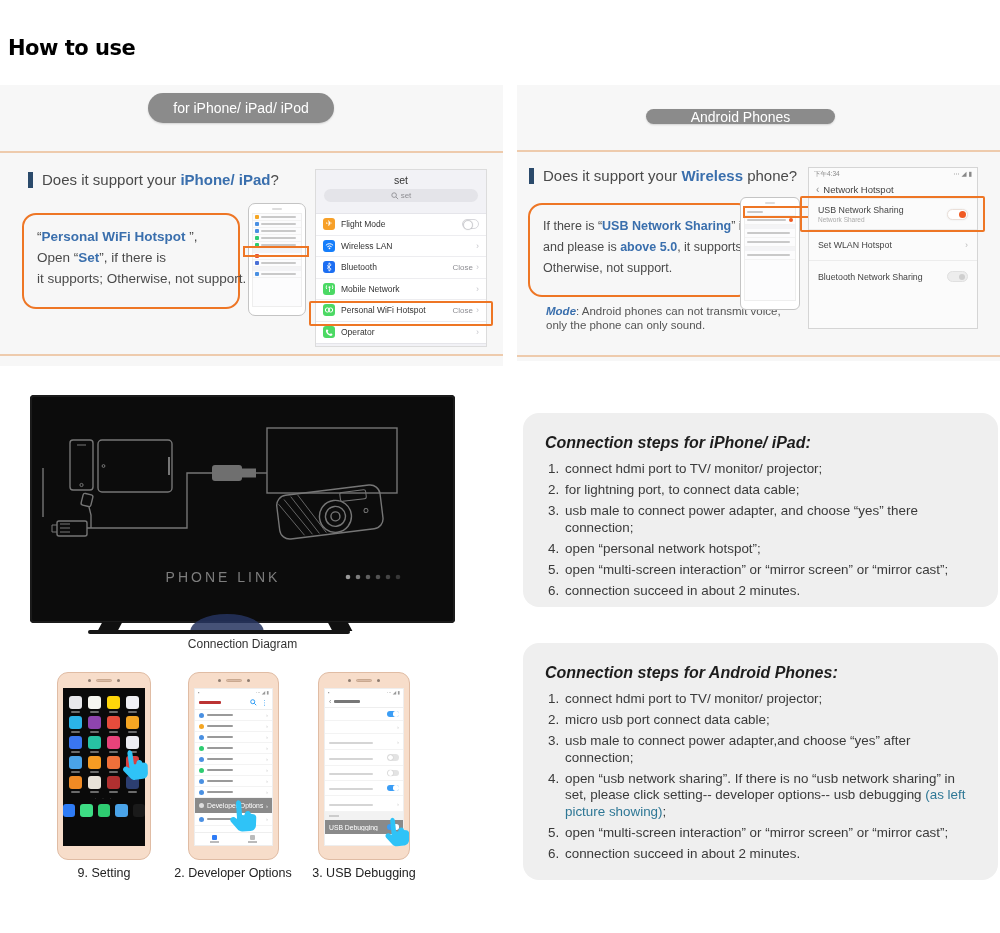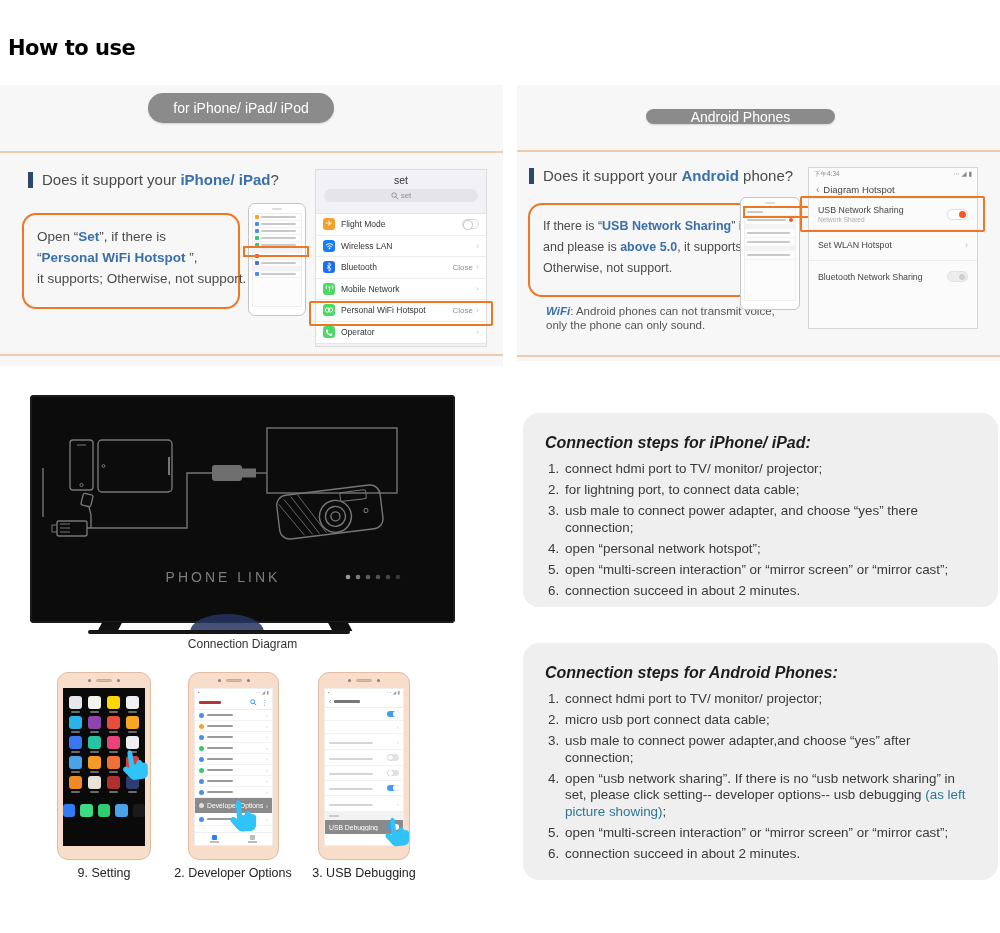--- a/index.html
+++ b/index.html
@@ -146,22 +146,22 @@
 <div class="abs panel panel-left">
   <div class="pill" style="left:148px; top:8px; width:186px; height:30px;">for iPhone/ iPad/ iPod</div>
   <div class="peach-line" style="top:66px;"></div>
 
   <div class="q-header" style="left:28px; top:86px;">
     <span class="q-marker"></span>
     <span><span>Does it support your </span><span class="blue-b">iPhone/ iPad</span><span>?</span></span>
   </div>
 
   <div class="tip-box" style="left:22px; top:128px; width:218px; height:96px;">
+    <div class="tline"><span>“</span><span class="blue-b">Personal WiFi Hotspot</span><span> ”,</span></div>
     <div class="tline"><span>Open “</span><span class="blue-b">Set</span><span>”, if there is</span></div>
-    <div class="tline"><span>“</span><span class="blue-b">Personal WiFi Hotspot</span><span> ”,</span></div>
     <div class="tline">it supports; Otherwise, not support.</div>
   </div>
 
   <div class="mini-phone" style="left:248px; top:118px; width:58px; height:113px;">
     <div class="mini-top">
         <div class="slot"></div>
       </div>
     <div class="mini-screen" style="height:94px;">
       <div class="mini-row">
           <span class="dot" style="background:#f5a623"></span>
@@ -272,31 +272,31 @@
 
   <div class="peach-line" style="top:269px;"></div>
 </div>
 
 <div class="abs panel panel-right">
   <div class="pill" style="left:129px; top:24px; width:189px; height:15px;">Android Phones</div>
   <div class="peach-line" style="top:65px;"></div>
 
   <div class="q-header" style="left:12px; top:82px;">
     <span class="q-marker"></span>
-    <span><span>Does it support your </span><span class="blue-b">Android</span><span> phone?</span></span>
+    <span><span>Does it support your </span><span class="blue-b">Wireless</span><span> phone?</span></span>
   </div>
 
   <div class="tip-box tip-box-r" style="left:11px; top:118px; width:224px; height:94px;">
     <div class="tline"><span>If there is “</span><span class="blue-b">USB Network Sharing</span><span>” in “</span><span class="blue-b">Set</span><span>”,</span></div>
     <div class="tline"><span>and please is </span><span class="blue-b">above 5.0</span><span>, it supports;</span></div>
     <div class="tline">Otherwise, not support.</div>
   </div>
 
   <div class="note" style="left:29px; top:219px;">
-    <span class="note-label">WiFi</span><span>: Android phones can not transmit voice,</span><br>
+    <span class="note-label">Mode</span><span>: Android phones can not transmit voice,</span><br>
     <span>only the phone can only sound.</span>
   </div>
 
   <div class="mini-phone" style="left:223px; top:112px; width:60px; height:113px; border-radius:6px;">
     <div class="mini-top">
         <div class="slot"></div>
       </div>
     <div class="mini-screen" style="height:94px;">
       <div class="mini-row" style="height:8px;">
           <span class="bar" style="width:16px; flex:none;"></span>
@@ -320,21 +320,21 @@
   </div>
   <div class="hl-rect" style="left:226px; top:121px; width:68px; height:12px;"></div>
 
   <div class="android-card">
     <div class="a-status">
       <span>下午4:34</span>
       <span>⋯ ◢ ▮</span>
     </div>
     <div class="a-header">
       <span class="a-back">‹</span>
-      <span>Diagram Hotspot</span>
+      <span>Network Hotspot</span>
     </div>
     <div class="a-row">
       <span class="a-texts">
         <div class="a-label">USB Network Sharing</div>
         <div class="a-sub">Network Shared</div>
       </span>
       <span class="a-toggle on"></span>
     </div>
     <div class="a-row">
       <span class="a-texts">

